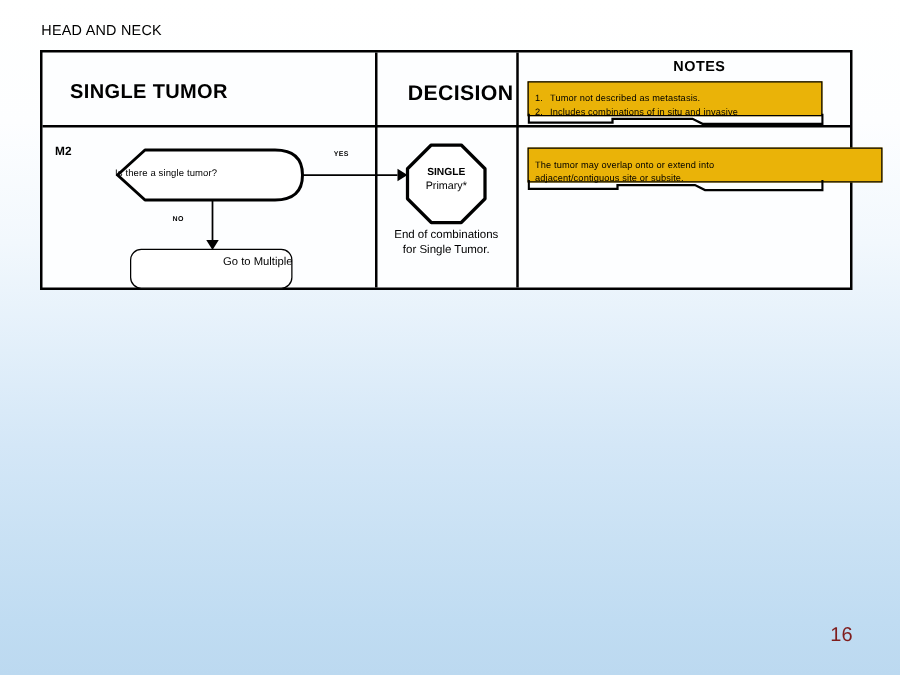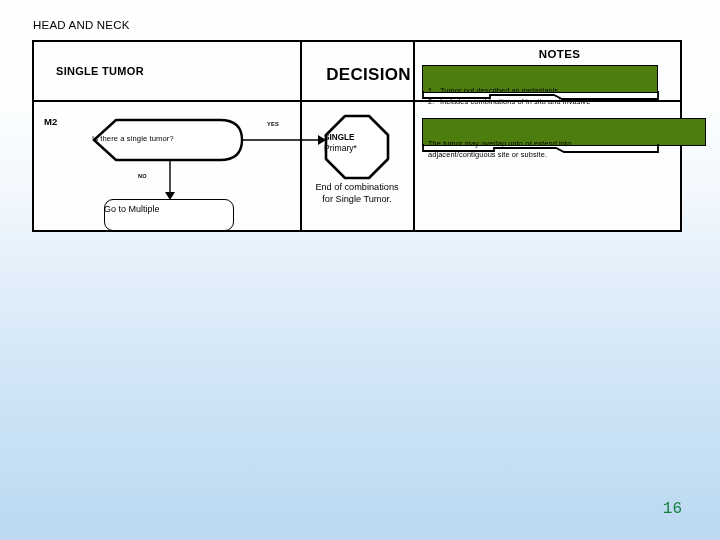--- a/index.html
+++ b/index.html
@@ -70,21 +70,21 @@
   .hdr {
     position: absolute;
     font-weight: bold;
     color: #000;
     white-space: nowrap;
     padding-left: 12px;
   }
   .hdr-single {
     left: 10px;
     top: 23px;
-    font-size: 11px;
+    font-size: 16px;
     letter-spacing: 0.3px;
   }
   .hdr-decision {
     left: 266px;
     top: 23px;
     width: 113px;
     text-align: center;
     font-size: 17px;
     letter-spacing: 0.3px;
   }
@@ -93,27 +93,27 @@
     top: 6px;
     width: 269px;
     text-align: center;
     font-size: 11.5px;
     letter-spacing: 0.4px;
   }
 
   
   .note-box {
     position: absolute;
-    background: #4d7c0f;
+    background: #eab308;
     border: 1.4px solid #000;
     box-sizing: border-box;
     font-size: 7.4px;
     color: #000;
     line-height: 10.5px;
-    padding: 20px 5px 3px 5px;
+    padding: 8px 5px 3px 5px;
     letter-spacing: 0.1px;
   }
   .note-box.n1 {
     left: 388px;
     top: 23px;
     width: 236px;
     height: 28px;
   }
   .note-box.n2 {
     left: 388px;
@@ -200,40 +200,40 @@
     background: #ffffff;
     border: 1.8px solid #000;
     border-radius: 9px;
     box-sizing: border-box;
   }
   .rounded-box-text {
     position: absolute;
     left: 70px;
     top: 161px;
     width: 130px;
-    text-align: left;
+    text-align: right;
     font-size: 9px;
     color: #000;
     line-height: 12px;
   }
 
   
   .octagon {
     position: absolute;
     left: 290px;
     top: 72px;
     width: 66px;
     height: 66px;
   }
   .octagon-text {
     position: absolute;
     left: 290px;
     top: 90px;
     width: 66px;
-    text-align: left;
+    text-align: center;
     font-size: 8.2px;
     font-weight: bold;
     color: #000;
     line-height: 11px;
   }
   .octagon-text .sub {
     font-weight: normal;
     font-size: 8.6px;
   }
   .end-text {
@@ -246,22 +246,22 @@
     color: #000;
     line-height: 11.5px;
   }
 
   
   .page-num {
     position: absolute;
     right: 38px;
     bottom: 22px;
     font-size: 16px;
-    color: #15803d;
-    font-family: Liberation Mono, monospace;
+    color: #7f1d1d;
+    font-family: Liberation Sans, sans-serif;
   }
 </style>
 </head>
 <body>
 
 <div class="slide-title">HEAD AND NECK</div>
 
 <div class="table-wrap">
 
   <div class="vdiv c1"></div>

